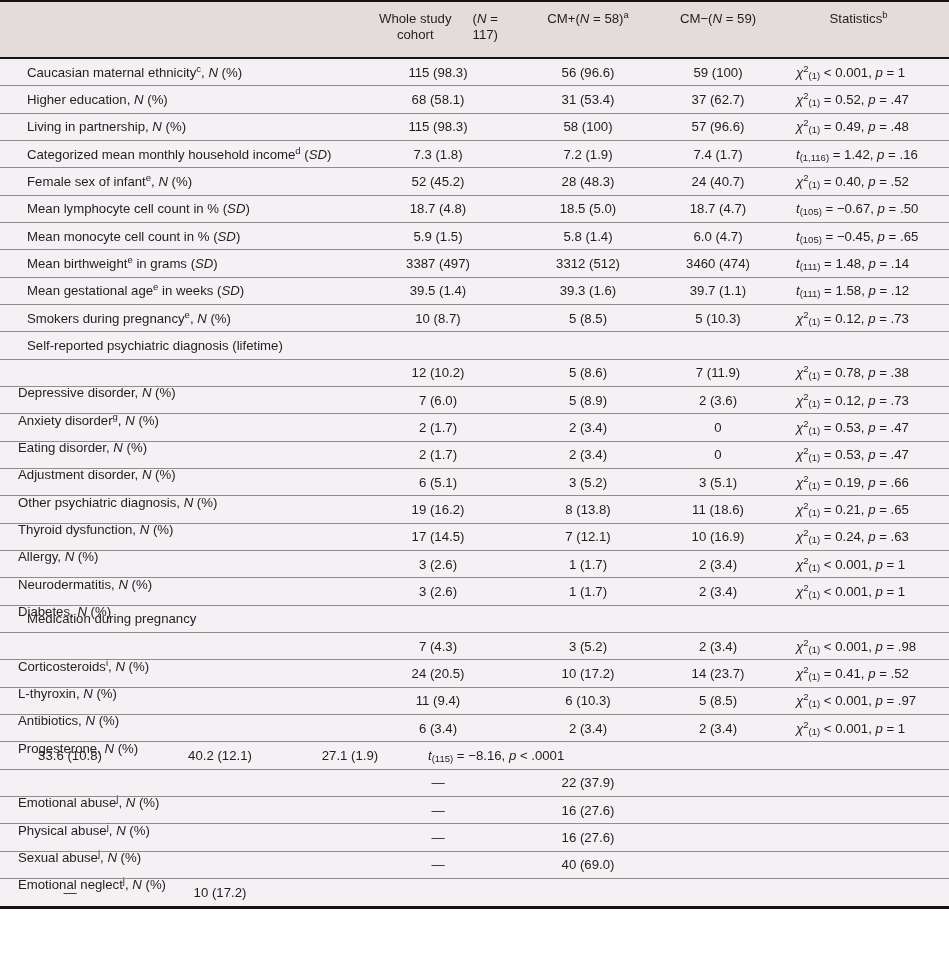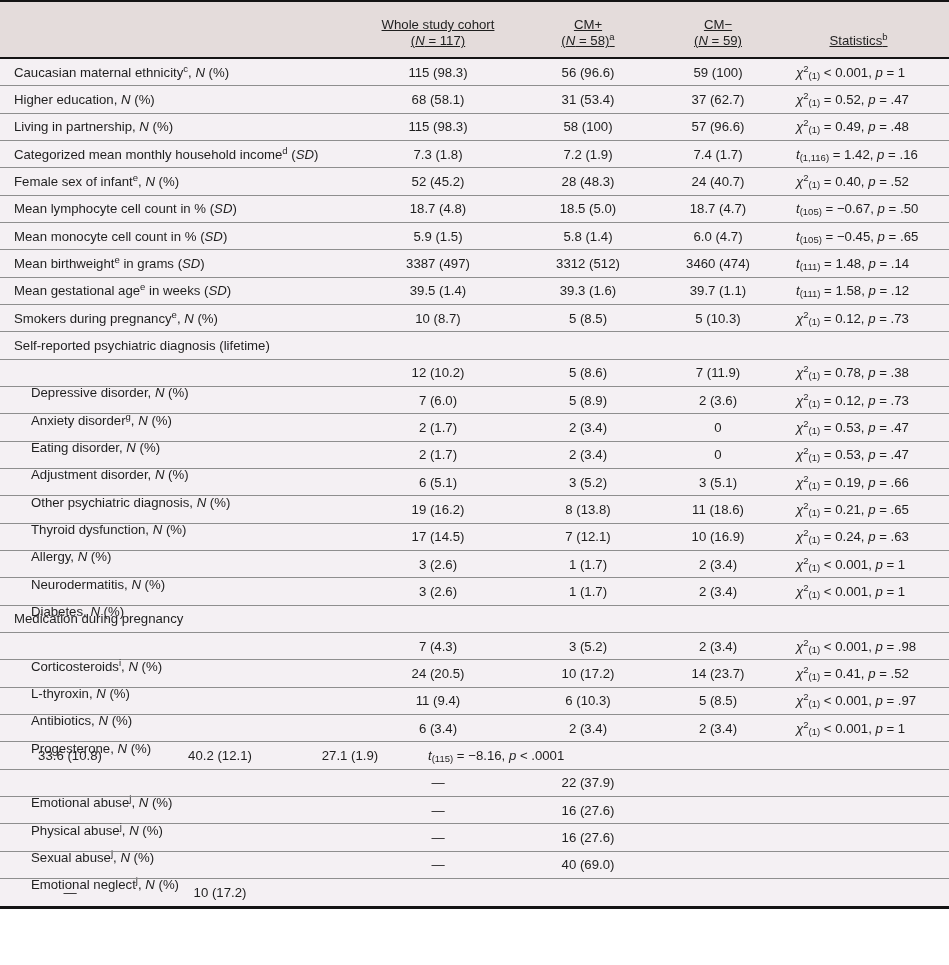--- a/index.html
+++ b/index.html
@@ -7,27 +7,27 @@
     --body-bg:#f4f0f3;
     --row-line:#8e8e8e;
     --frame:#141414;
     --text:#1f1f1f;
   }
   *{box-sizing:border-box;margin:0;padding:0;}
   html,body{width:949px;background:#fff;}
   body{font-family:"Liberation Sans","DejaVu Sans",sans-serif;color:var(--text);}
   .table{width:949px;border-top:2px solid var(--frame);border-bottom:3px solid var(--frame);}
   .thead{background:var(--header-bg);border-bottom:2px solid var(--frame);height:57px;display:flex;}
-  .th{display:flex;flex-direction:column;justify-content:flex-end;padding:9px 0 8px;font-size:13.2px;text-align:center;text-decoration:underline;}
+  .th{display:flex;flex-direction:row;justify-content:center;padding:9px 0 8px;font-size:13.2px;text-align:center;}
   .th .hl{display:block;line-height:16px;}
   .tbody{background:var(--body-bg);}
   .tr{display:flex;height:27.33px;align-items:center;border-bottom:1px solid var(--row-line);font-size:13.2px;}
   .tr:last-child{border-bottom:none;}
-  .cell-label{flex:0 0 368px;padding-left:14px;}
-  .cell-label.indent{padding-left:31px;margin-top:40px;}
+  .cell-label{flex:0 0 368px;padding-left:27px;}
+  .cell-label.indent{padding-left:18px;margin-top:40px;}
   .cell-cohort{flex:0 0 140px;text-align:center;}
   .cell-cmp{flex:0 0 160px;text-align:center;}
   .cell-cmm{flex:0 0 100px;text-align:center;}
   .cell-stat{flex:1 1 auto;text-align:left;padding-left:28px;}
   .hl-cohort{flex:0 0 140px;}
   .hl-cmp{flex:0 0 160px;}
   .hl-cmm{flex:0 0 100px;}
   .hl-stat{flex:1 1 auto;}
   .hl-label{flex:0 0 368px;}
   sup{font-size:0.72em;line-height:0;vertical-align:super;}

